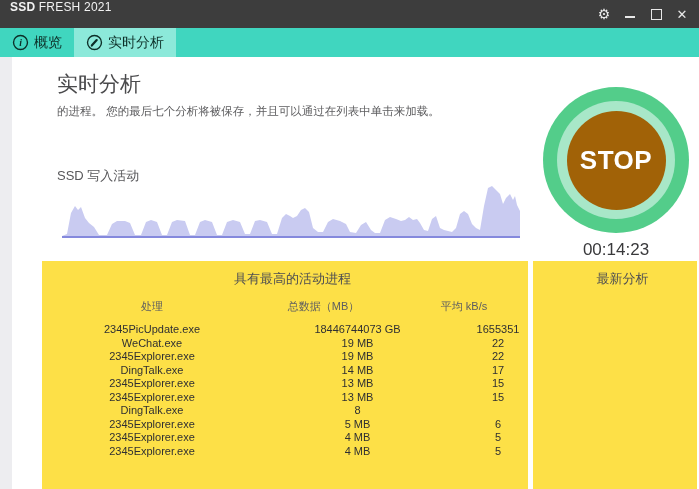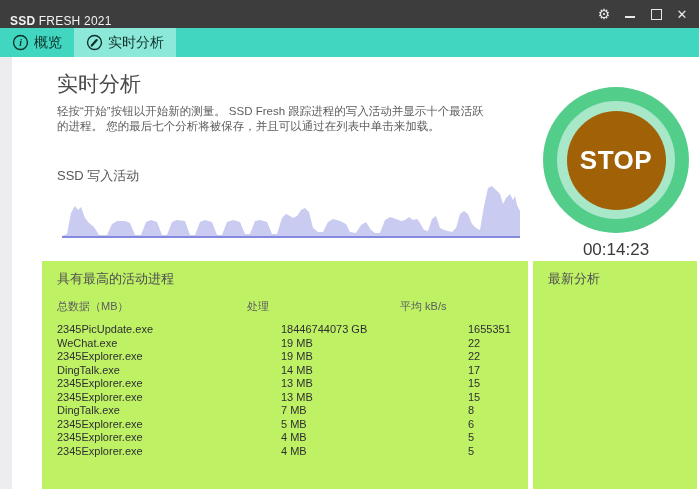--- a/index.html
+++ b/index.html
@@ -1,20 +1,20 @@
 <!DOCTYPE html>
 <html><head>
 <meta charset="utf-8">
 <style>
   html,body{margin:0;padding:0;background:#cfcfcf;font-family:"Liberation Sans","DejaVu Sans",sans-serif;}
   .window{position:relative;width:699px;height:489px;background:#ffffff;overflow:hidden;}
 
   
   .titlebar{position:absolute;top:0;left:0;width:699px;height:28px;background:#3d3d3d;
-    display:flex;align-items:flex-end;color:#f2f2f2;font-size:12px;}
+    display:flex;align-items:flex-start;color:#f2f2f2;font-size:12px;}
   .titlebar .title{margin-left:10px;letter-spacing:.2px;}
   .titlebar .title b{font-weight:bold;}
   .win-controls{position:absolute;right:4px;top:0;height:28px;display:flex;align-items:center;gap:0;}
   .win-btn{width:26px;height:28px;display:flex;align-items:center;justify-content:center;
     color:#e8e8e8;font-size:13px;cursor:default;}
   .win-btn.gear{font-size:14px;}
   .maxi-box{width:9px;height:9px;border:1px solid #e8e8e8;display:inline-block;}
   .mini-bar{width:10px;height:2px;background:#e8e8e8;display:inline-block;margin-top:6px;}
 
   
@@ -41,21 +41,21 @@
     background:#53cd8a;display:flex;align-items:center;justify-content:center;cursor:pointer;}
   .stop-ring{width:118px;height:118px;border-radius:50%;background:#a8e7c8;
     display:flex;align-items:center;justify-content:center;}
   .stop-inner{width:99px;height:99px;border-radius:50%;background:#a16207;
     display:flex;align-items:center;justify-content:center;}
   .stop-inner span{color:#ffffff;font-size:26px;font-weight:bold;letter-spacing:.5px;}
   .timer{position:absolute;left:543px;top:183px;width:146px;text-align:center;
     font-size:17px;color:#39393b;}
 
   
-  .panel{background:#bef264;position:absolute;}
+  .panel{background:#fde047;position:absolute;text-align:center;}
   .panel-table{left:42px;top:204px;width:486px;height:228px;}
   .panel-title{padding:9px 0 0 15px;font-size:13px;color:#4f4f52;}
   .thead{position:absolute;top:38px;left:0;width:100%;display:grid;
     grid-template-columns:190px 153px auto;padding-left:15px;box-sizing:border-box;
     font-size:11px;color:#5d5d60;}
   .tbody{position:absolute;top:62px;left:0;width:100%;}
   .trow{display:grid;grid-template-columns:190px 153px auto;padding-left:15px;box-sizing:border-box;
     font-size:11px;color:#2f2f32;line-height:13.5px;height:13.5px;gap:34px;}
 
   .panel-latest{left:533px;top:204px;width:164px;height:160px;}
@@ -102,21 +102,20 @@
       </span>
       <span>实时分析</span>
     </div>
   </div>
 
   <div class="content">
     <div class="left-gutter"></div>
 
     <div class="page-title">实时分析</div>
     <div class="page-desc">
-      <div>轻按“开始”按钮以开始新的测量。 SSD Fresh 跟踪进程的写入活动并显示十个最活跃</div>
       <div>的进程。 您的最后七个分析将被保存，并且可以通过在列表中单击来加载。</div>
     </div>
 
     <div class="chart-label">SSD 写入活动</div>
     <div class="chart-wrap">
       <svg viewBox="0 0 458 56" preserveAspectRatio="none">
         <polygon id="chart-area" points="0,54 0,53 5,51 9,30 13,23 16,27 19,24 23,35 27,40 32,44 37,52 45,52 50,41 55,38 63,38 68,40 73,52 79,52 84,39 89,37 95,39 100,52 105,52 110,39 115,37 123,38 128,52 133,52 138,39 143,37 150,39 155,52 160,52 165,39 171,37 178,39 183,51 188,51 193,38 198,37 205,39 210,51 215,51 220,35 224,31 228,33 231,35 235,33 239,27 243,25 247,29 251,45 256,49 261,49 266,39 271,36 278,38 284,41 288,49 294,50 299,42 304,39 309,47 313,50 318,50 323,37 328,34 334,36 339,38 343,37 347,34 351,37 355,36 358,40 362,47 366,48 370,36 374,33 378,45 382,47 386,48 390,49 394,45 398,31 402,28 406,31 410,41 414,45 418,47 422,23 426,5 430,3 434,7 438,11 441,21 444,15 448,11 451,17 453,13 455,22 458,28 458,54" fill="#c9cbf1"></polygon>
         <line x1="0" y1="54" x2="458" y2="54" stroke="#8589dd" stroke-width="2"></line>
       </svg>
     </div>
@@ -126,22 +125,22 @@
         <div class="stop-inner">
           <span>STOP</span>
         </div>
       </div>
     </div>
     <div class="timer">00:14:23</div>
 
     <div class="panel panel-table">
       <div class="panel-title">具有最高的活动进程</div>
       <div class="thead">
+        <div>处理</div>
         <div>总数据（MB）</div>
-        <div>处理</div>
         <div>平均 kB/s</div>
       </div>
       <div class="tbody">
           <div class="trow">
             <div>2345PicUpdate.exe</div>
             <div>18446744073 GB</div>
             <div>1655351</div>
           </div>
           <div class="trow">
             <div>WeChat.exe</div>
@@ -163,21 +162,20 @@
             <div>13 MB</div>
             <div>15</div>
           </div>
           <div class="trow">
             <div>2345Explorer.exe</div>
             <div>13 MB</div>
             <div>15</div>
           </div>
           <div class="trow">
             <div>DingTalk.exe</div>
-            <div>7 MB</div>
             <div>8</div>
           </div>
           <div class="trow">
             <div>2345Explorer.exe</div>
             <div>5 MB</div>
             <div>6</div>
           </div>
           <div class="trow">
             <div>2345Explorer.exe</div>
             <div>4 MB</div>

